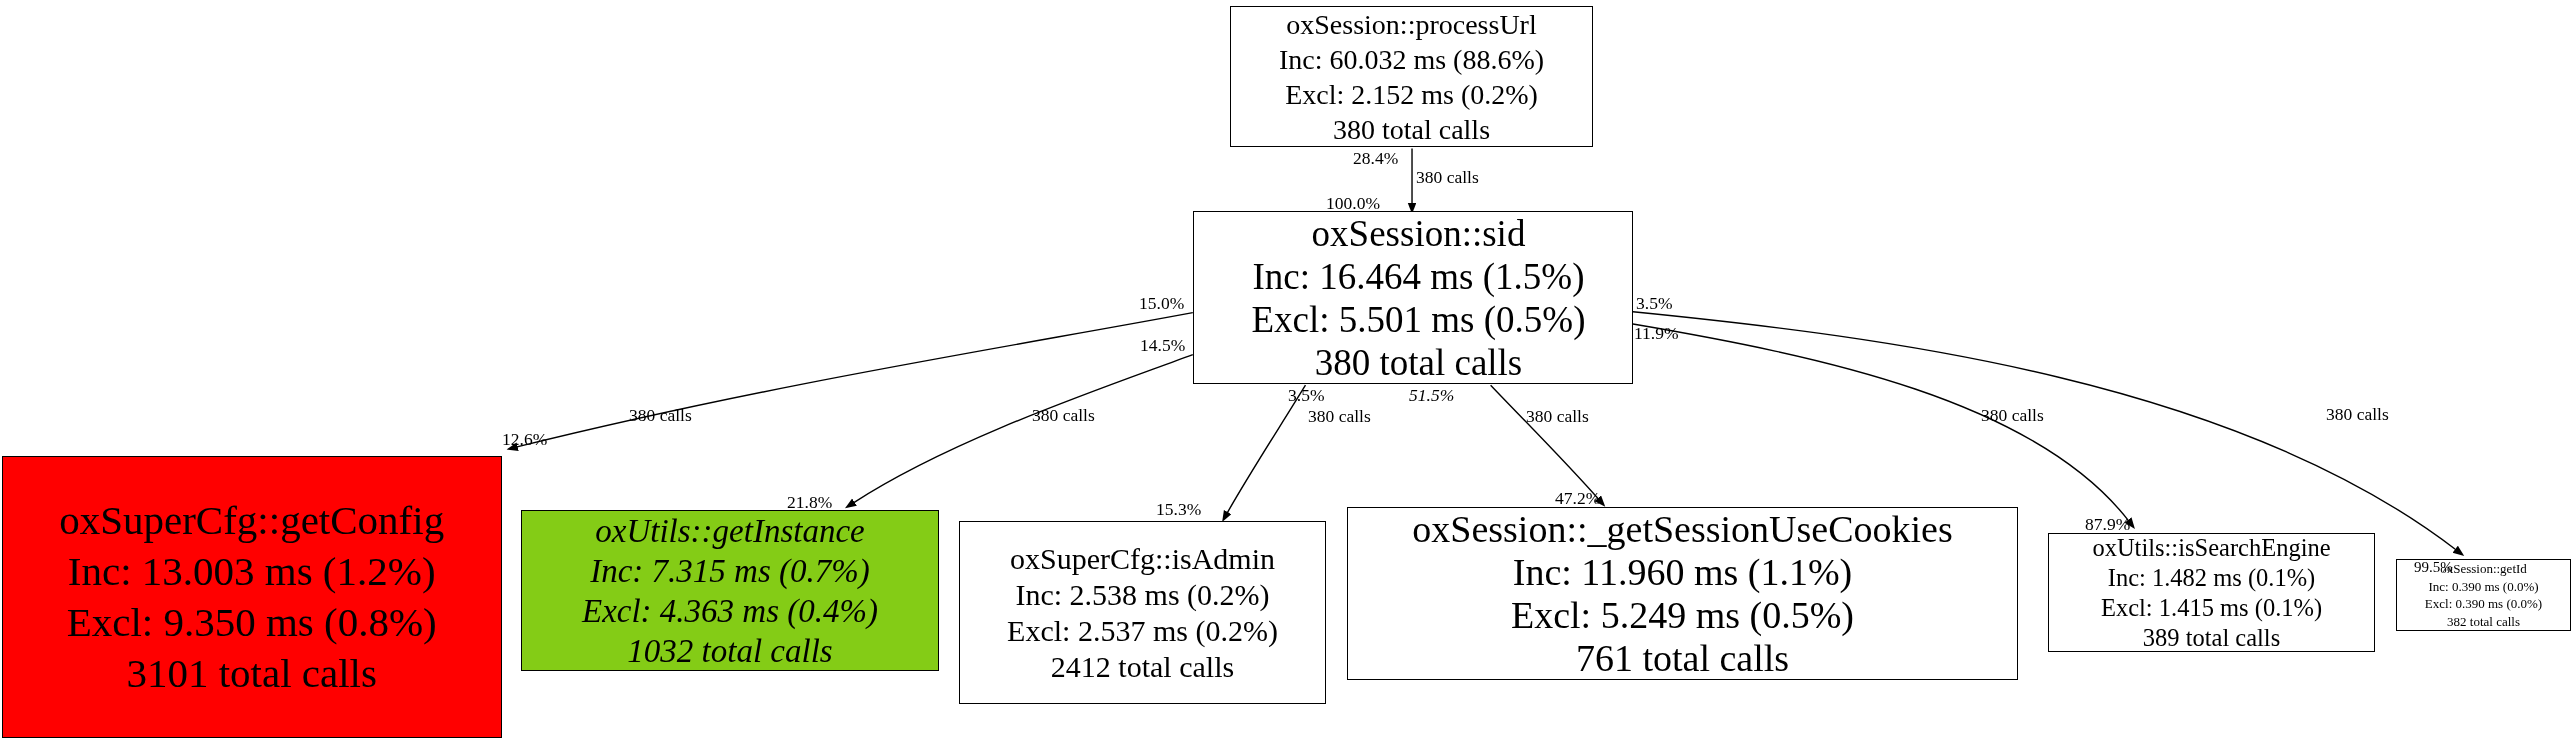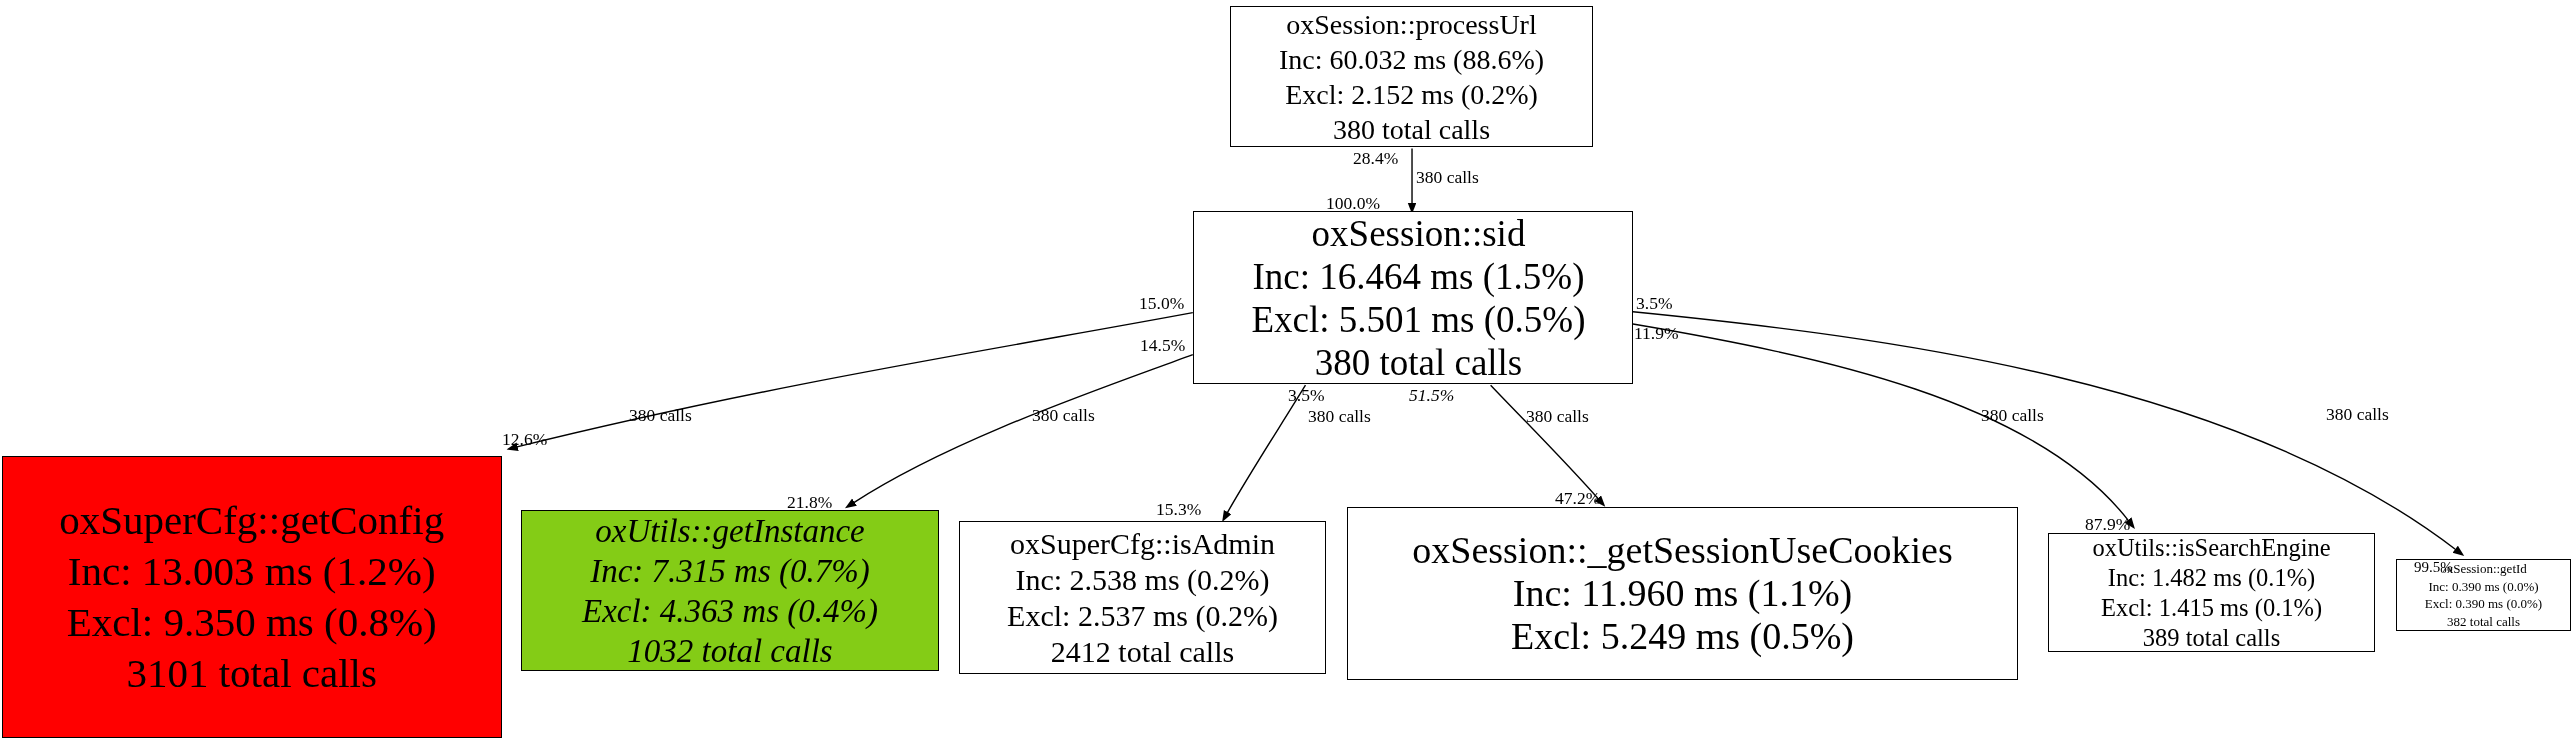--- a/index.html
+++ b/index.html
@@ -49,30 +49,31 @@
       <div>Inc: 13.003 ms (1.2%)</div>
       <div>Excl: 9.350 ms (0.8%)</div>
       <div>3101 total calls</div>
     </div>
     <div class="node" style="left: 521px; top: 510px; width: 418px; height: 161px; background: #84cc16; font-size: 33px; line-height: 40px; font-style: italic;">
       <div>oxUtils::getInstance</div>
       <div>Inc: 7.315 ms (0.7%)</div>
       <div>Excl: 4.363 ms (0.4%)</div>
       <div>1032 total calls</div>
     </div>
-    <div class="node" style="left: 959px; top: 521px; width: 367px; height: 153px; background: rgb(255, 255, 255); font-size: 30px; line-height: 36px;">
+    <div class="node" style="left: 959px; top: 521px; width: 367px; height: 183px; background: rgb(255, 255, 255); font-size: 30px; line-height: 36px;">
       <div>oxSuperCfg::isAdmin</div>
       <div>Inc: 2.538 ms (0.2%)</div>
       <div>Excl: 2.537 ms (0.2%)</div>
       <div>2412 total calls</div>
     </div>
     <div class="node" style="left: 1347px; top: 507px; width: 671px; height: 173px; background: rgb(255, 255, 255); font-size: 38px; line-height: 43px;">
       <div>oxSession::_getSessionUseCookies</div>
       <div>Inc: 11.960 ms (1.1%)</div>
       <div>Excl: 5.249 ms (0.5%)</div>
+      <div>761 total calls</div>
     </div>
     <div class="node" style="left: 2048px; top: 533px; width: 327px; height: 119px; background: rgb(255, 255, 255); font-size: 24.5px; line-height: 30px;">
       <div>oxUtils::isSearchEngine</div>
       <div>Inc: 1.482 ms (0.1%)</div>
       <div>Excl: 1.415 ms (0.1%)</div>
       <div>389 total calls</div>
     </div>
     <div class="node" style="left: 2396px; top: 559px; width: 175px; height: 72px; background: rgb(255, 255, 255); font-size: 13px; line-height: 17.5px;">
       <div>oxSession::getId</div>
       <div>Inc: 0.390 ms (0.0%)</div>

